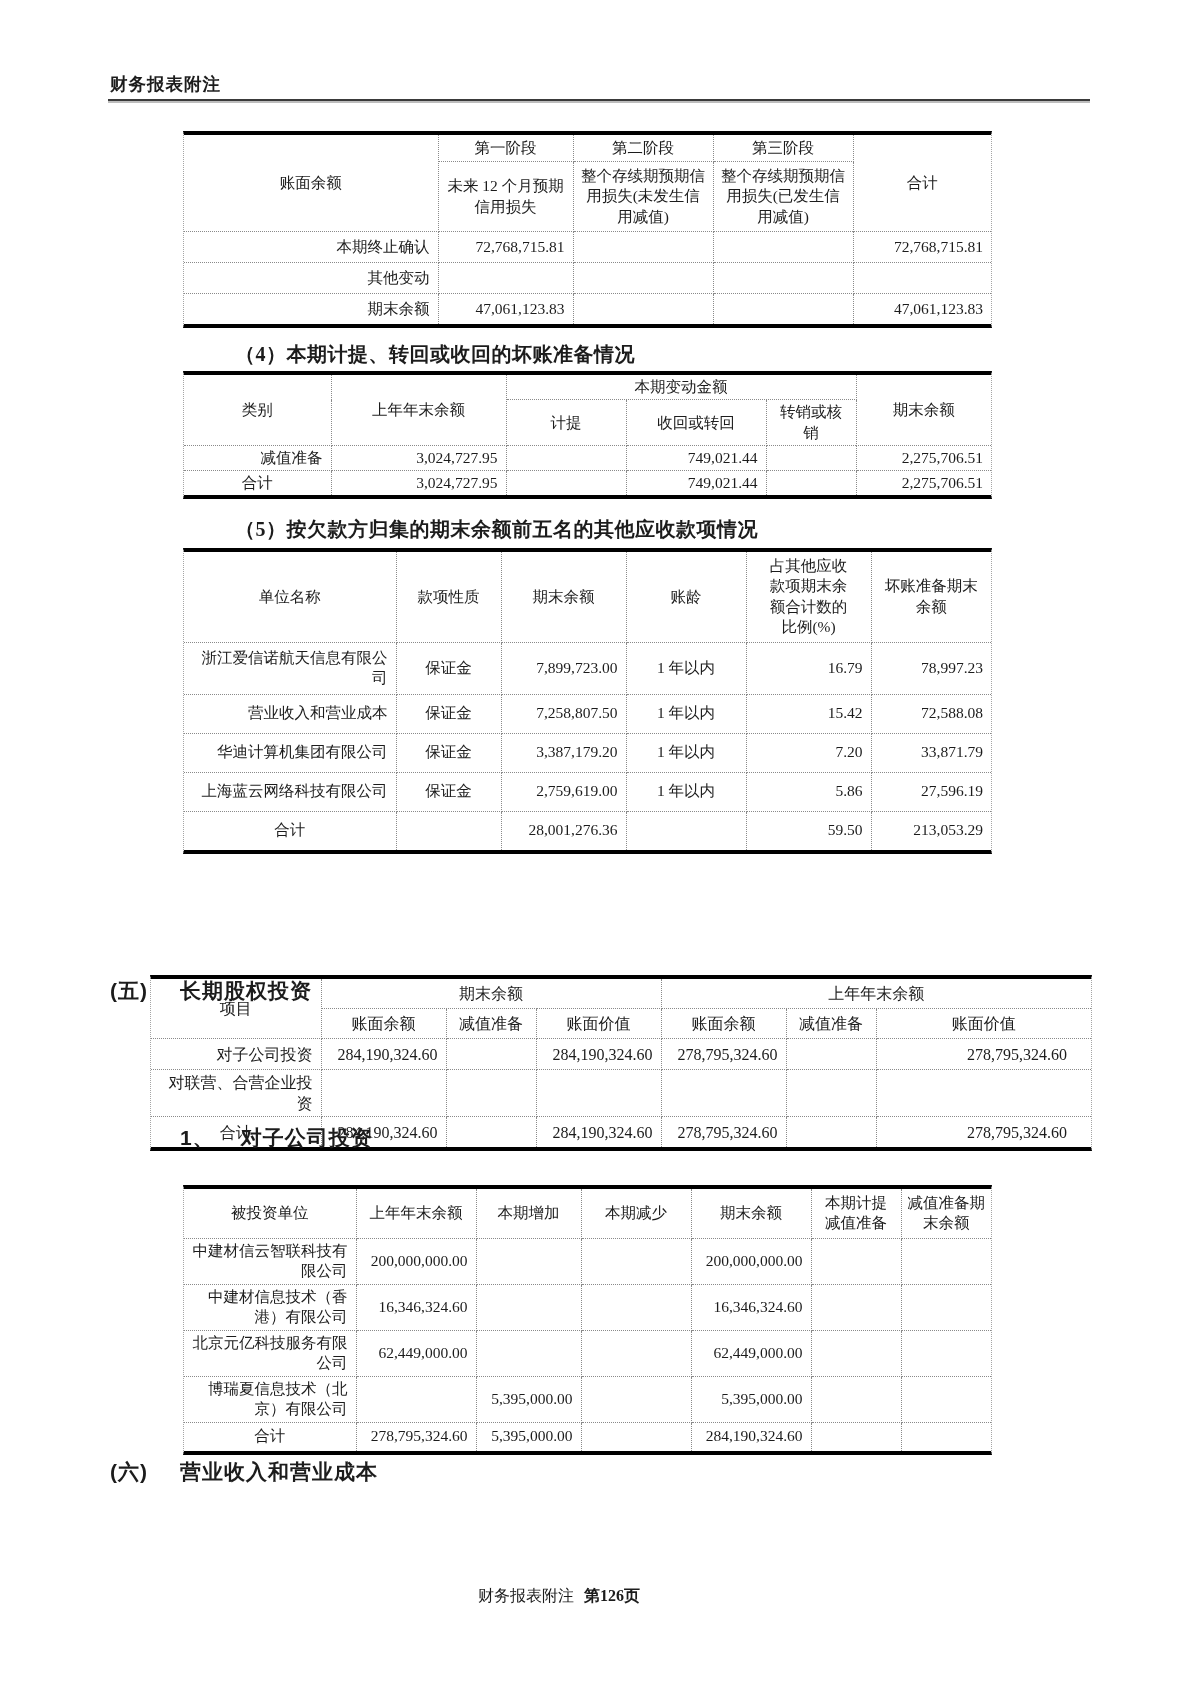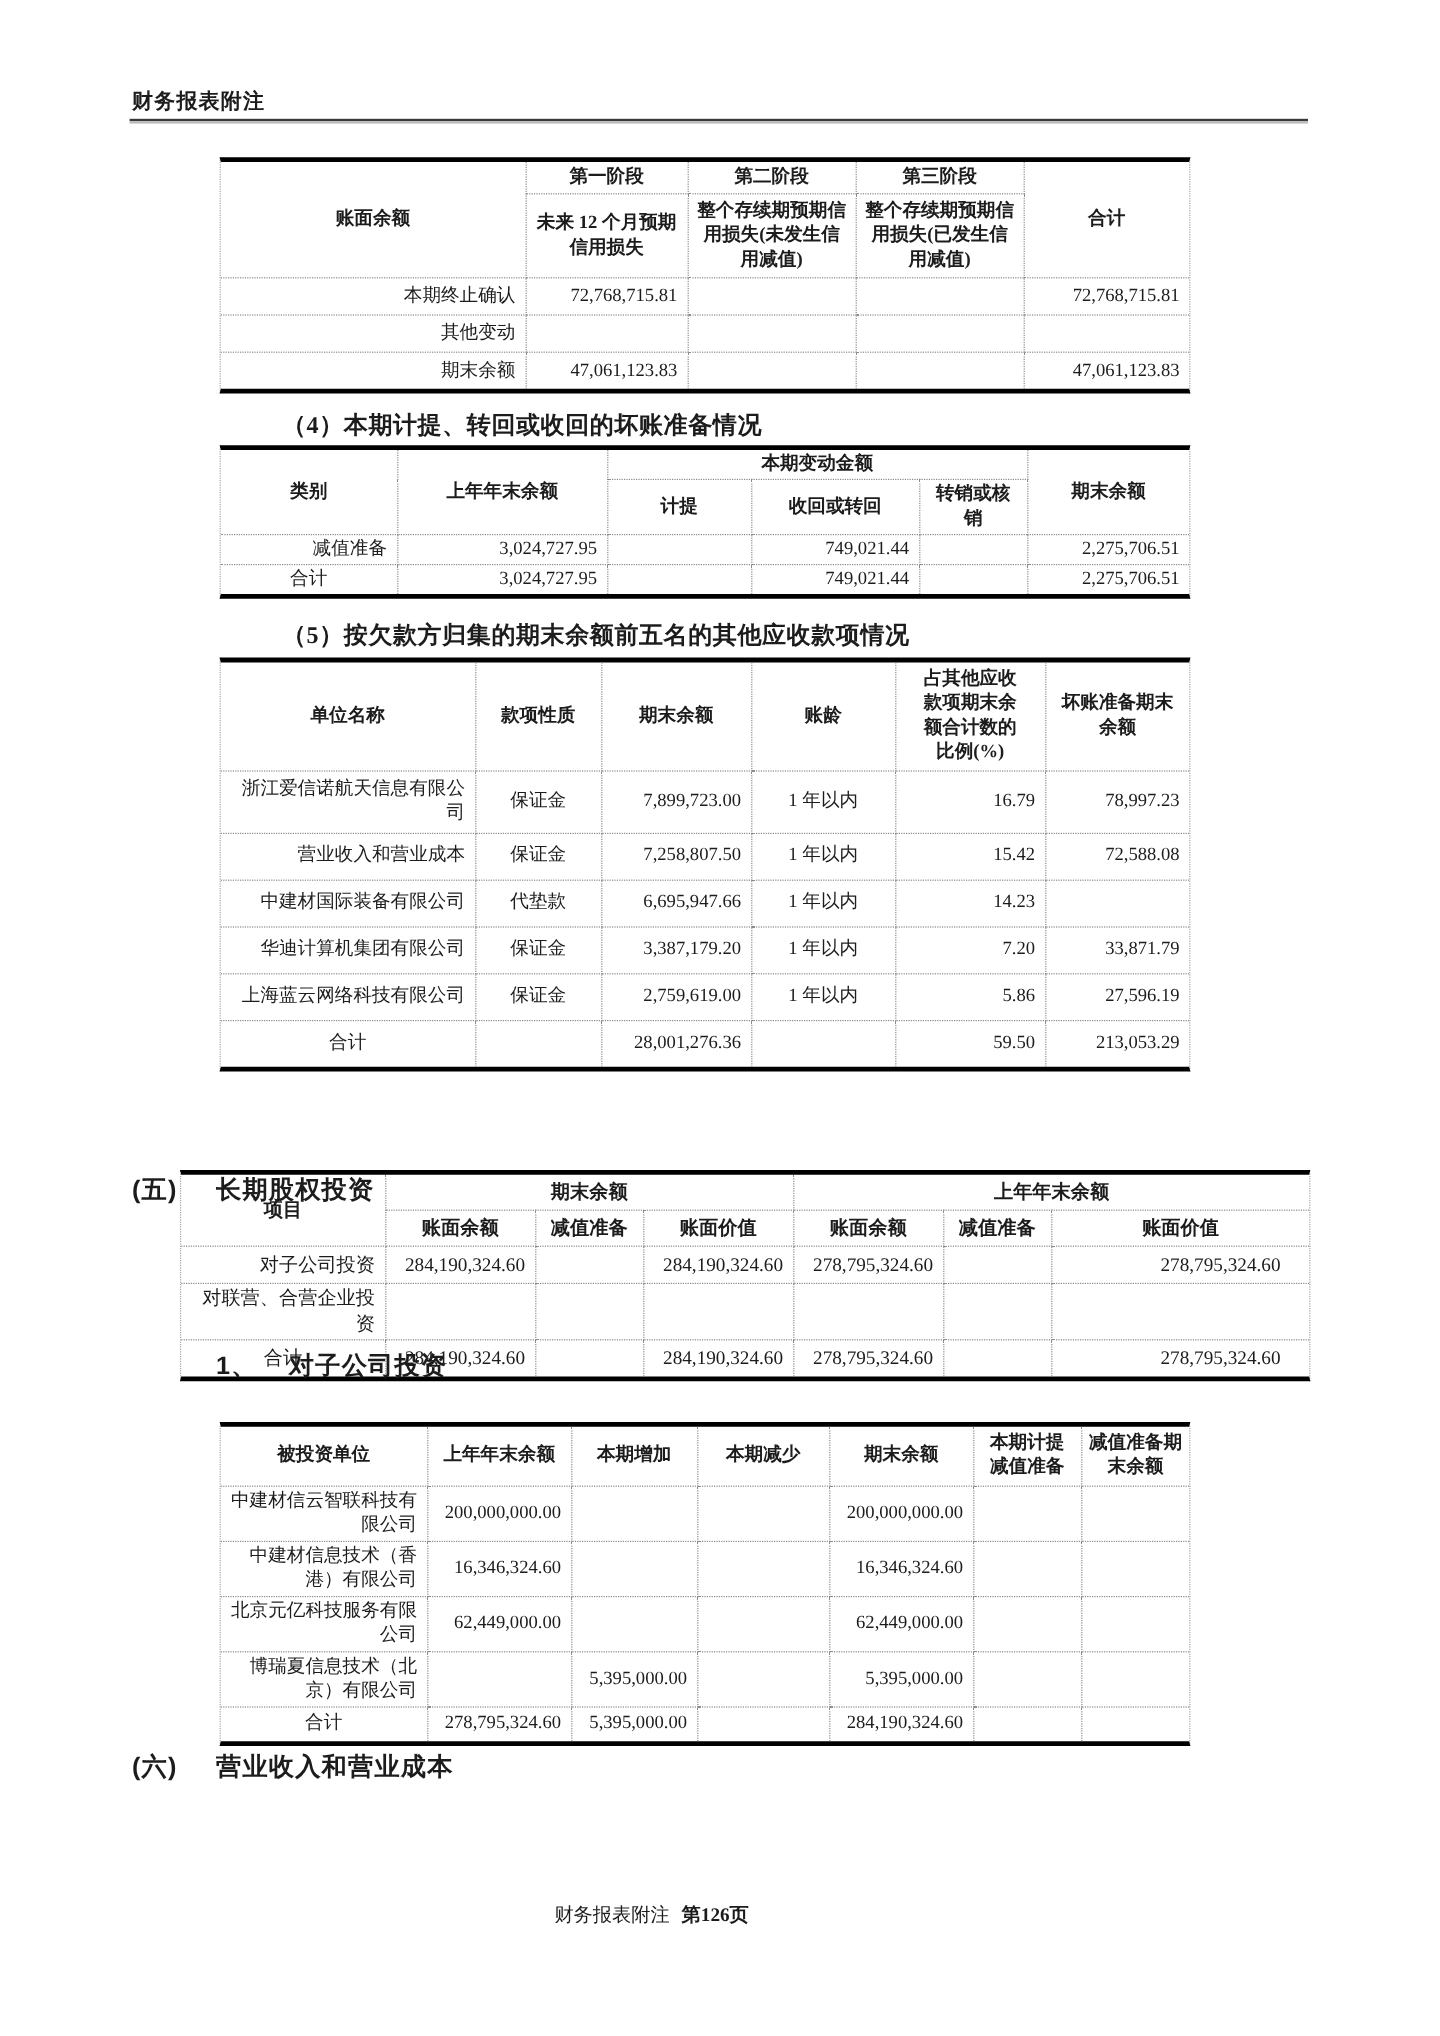--- a/index.html
+++ b/index.html
@@ -28,37 +28,37 @@
     border-left:1px dotted #a5a5a5; border-right:1px dotted #a5a5a5; }
   #t1 { left:183px; top:131px; width:807px; }
   #t2 { left:183px; top:371px; width:807px; }
   #t3 { left:183px; top:548px; width:807px; }
   #t4 { left:150px; top:975px;  width:940px; }
   #t5 { left:183px; top:1185px; width:807px; }
 
   table { width:100%; border-collapse:collapse; border:hidden; table-layout:fixed; }
   th,td { border:1px dotted #8a8a8a; font-weight:400; font-size:15.5px; line-height:1.32;
     padding:2px 8px; vertical-align:middle; word-break:break-word; }
-  th { padding:4px 6px;font-weight:bold; }
+  th { padding:4px 6px; }
   .l { text-align:right; }
   .c { text-align:center; }
   .r { text-align:right; }
   .hpad { padding-left:18px; padding-right:18px; }
   .pr24 { padding-right:24px; }
 
   #t1 tbody td { height:26px; }
   #t1 thead tr:first-child th { height:22px; padding:2px 6px; }
   #t2 td { height:22px; padding:1px 8px; }
   #t2 th { padding:2px 6px; }
   #t3 tbody td { height:28px; padding:5px 8px; }
   #t4 th,#t4 td { font-size:16px; }
   #t4 td { height:26px; }
   #t5 td { height:24px; padding:2px 8px; }
 
-  .footer { position:absolute; left:88px; top:1586px; width:910px; text-align:center; font-size:16px; }
+  .footer { position:absolute; left:104px; top:1586px; width:910px; text-align:center; font-size:16px; }
   .footer .pageno { font-weight:700; margin-left:10px; }
 </style>
 </head>
 <body>
 
 <div class="page">
 
   <div class="doc-header">财务报表附注</div>
   <div class="header-rule"></div>
 
@@ -188,28 +188,20 @@
           <td class="r">16.79</td>
           <td class="r">78,997.23</td>
         </tr>
         <tr>
           <td class="l">营业收入和营业成本</td>
           <td class="c">保证金</td>
           <td class="r">7,258,807.50</td>
           <td class="c">1 年以内</td>
           <td class="r">15.42</td>
           <td class="r">72,588.08</td>
-        </tr>
-        <tr>
-          <td class="l">中建材国际装备有限公司</td>
-          <td class="c">代垫款</td>
-          <td class="r">6,695,947.66</td>
-          <td class="c">1 年以内</td>
-          <td class="r">14.23</td>
-          <td class="r"></td>
         </tr>
         <tr>
           <td class="l">华迪计算机集团有限公司</td>
           <td class="c">保证金</td>
           <td class="r">3,387,179.20</td>
           <td class="c">1 年以内</td>
           <td class="r">7.20</td>
           <td class="r">33,871.79</td>
         </tr>
         <tr>

